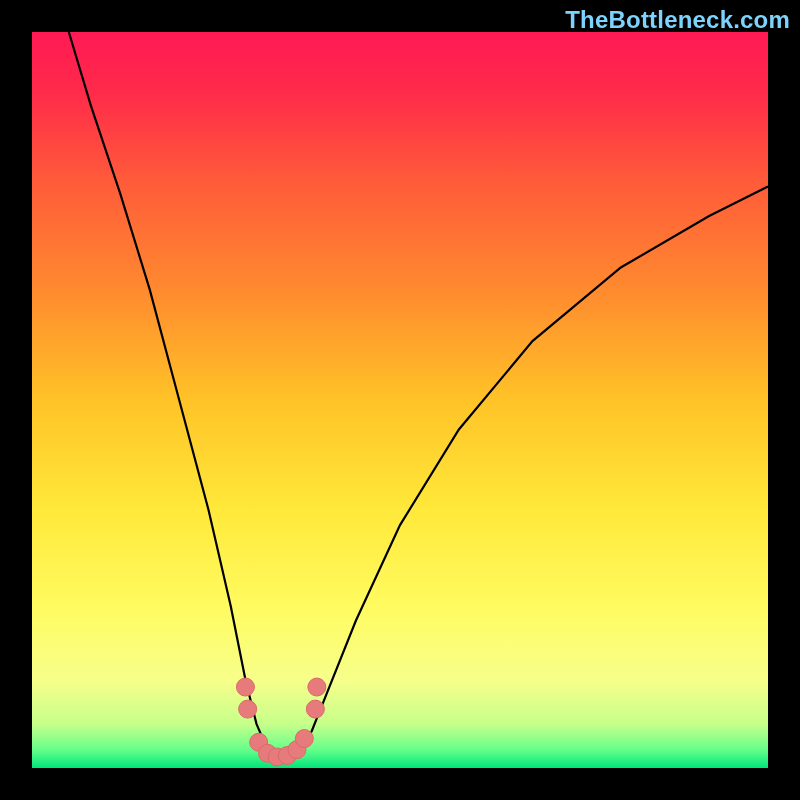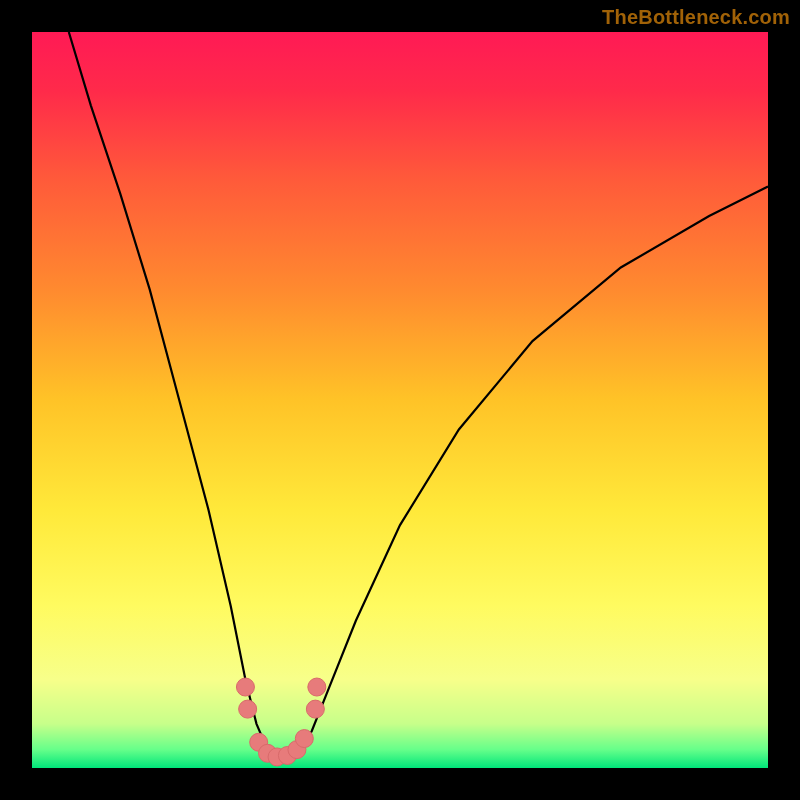--- a/index.html
+++ b/index.html
@@ -21,22 +21,22 @@
     left: 32px;
     top: 32px;
     width: 736px;
     height: 736px;
     overflow: hidden;
   }
   .watermark {
     position: absolute;
     top: 6px;
     right: 10px;
-    color: #a16207;
-    font-size: 20px;
+    color: #7dd3fc;
+    font-size: 24px;
     font-weight: 600;
     letter-spacing: 0.2px;
     user-select: none;
   }
   svg { display: block; }
 </style>
 </head>
 <body>
 
 <div class="frame">

